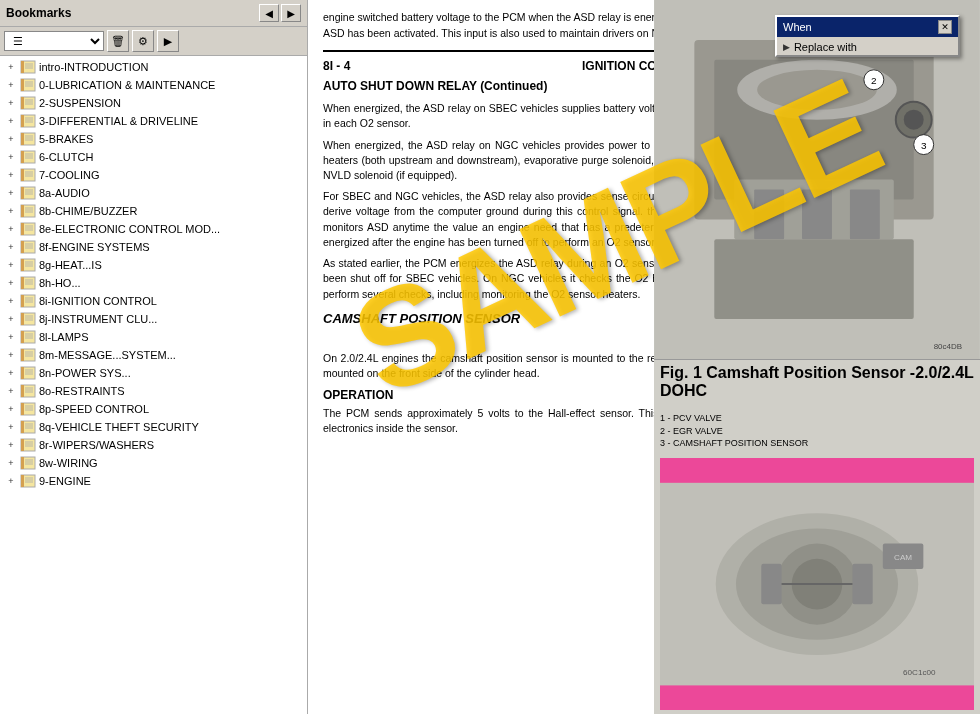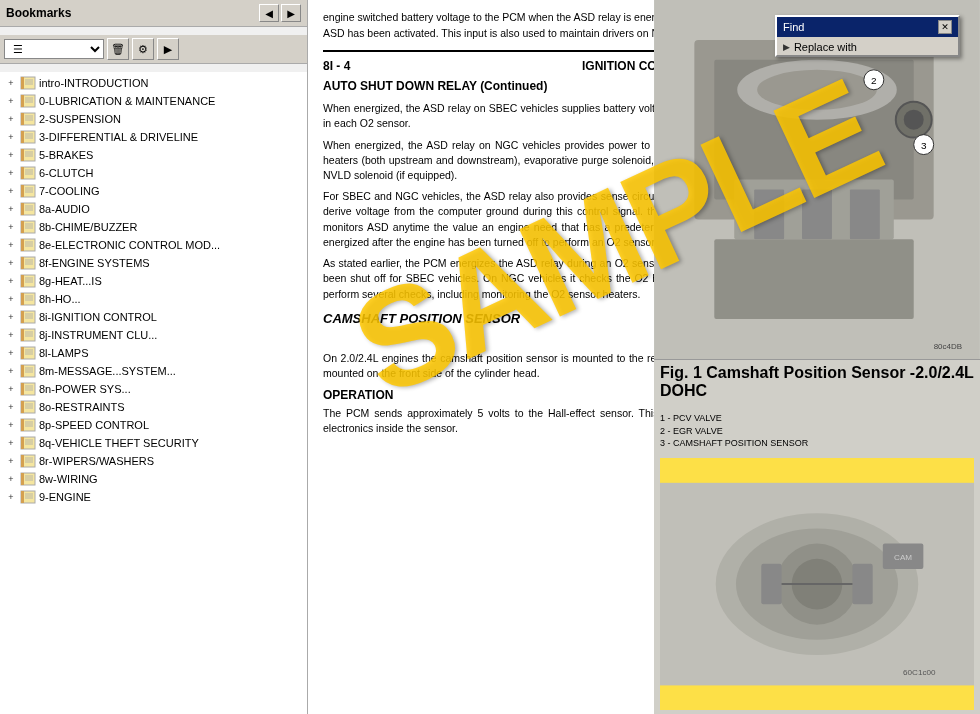--- a/index.html
+++ b/index.html
@@ -7,21 +7,20 @@
 
     
     #sidebar {
       width: 308px;
       min-width: 308px;
       height: 714px;
       background: #f0f0f0;
       border-right: 1px solid #aaa;
       display: flex;
       flex-direction: column;
-      gap: 8px;
     }
 
     #sidebar-header {
       background: #d4d0c8;
       padding: 4px 6px;
       font-weight: bold;
       font-size: 12px;
       border-bottom: 1px solid #aaa;
       display: flex;
       align-items: center;
@@ -641,21 +640,21 @@
     </svg></span>
         <span class="item-label">9-ENGINE</span>
       </div>
     </div>
 </div>
 
 <div id="main-content">
 
   <div id="find-dialog">
     <div id="find-title-bar">
-      <span>Find</span>
+      <span>When</span>
       <button id="find-close-btn">✕</button>
     </div>
     <div id="replace-with-row">
       <span id="replace-triangle">▶</span>
       <span>Replace with</span>
     </div>
   </div>
 
   <div id="page-content">
 
@@ -718,21 +717,21 @@
         <text x="280" y="350" font-size="8" fill="#444">80c4DB</text>
       </svg>
     </div>
     <div id="diagram-caption">
       <div style="font-weight:bold; font-size:16px; margin-bottom:12px;">Fig. 1 Camshaft Position Sensor -2.0/2.4L DOHC</div>
       <div class="caption-line">1 - PCV VALVE</div>
       <div class="caption-line">2 - EGR VALVE</div>
       <div class="caption-line">3 - CAMSHAFT POSITION SENSOR</div>
     </div>
 
-    <div style="flex:1; background:#fde047; margin: 4px 6px; position:relative;">
+    <div style="flex:1; background:#ec4899; margin: 4px 6px; position:relative;">
       <svg width="100%" height="100%" viewBox="0 0 310 200" xmlns="http://www.w3.org/2000/svg">
         <rect width="310" height="200" fill="#c0bfb8"></rect>
 
         <ellipse cx="155" cy="100" rx="100" ry="70" fill="#b0b0a8"></ellipse>
         <ellipse cx="155" cy="100" rx="80" ry="55" fill="#a0a098"></ellipse>
         <circle cx="155" cy="100" r="40" fill="#909088"></circle>
         <circle cx="155" cy="100" r="25" fill="#808078"></circle>
 
         <rect x="100" y="80" width="20" height="40" fill="#888" rx="2"></rect>
         <rect x="190" y="80" width="20" height="40" fill="#888" rx="2"></rect>

